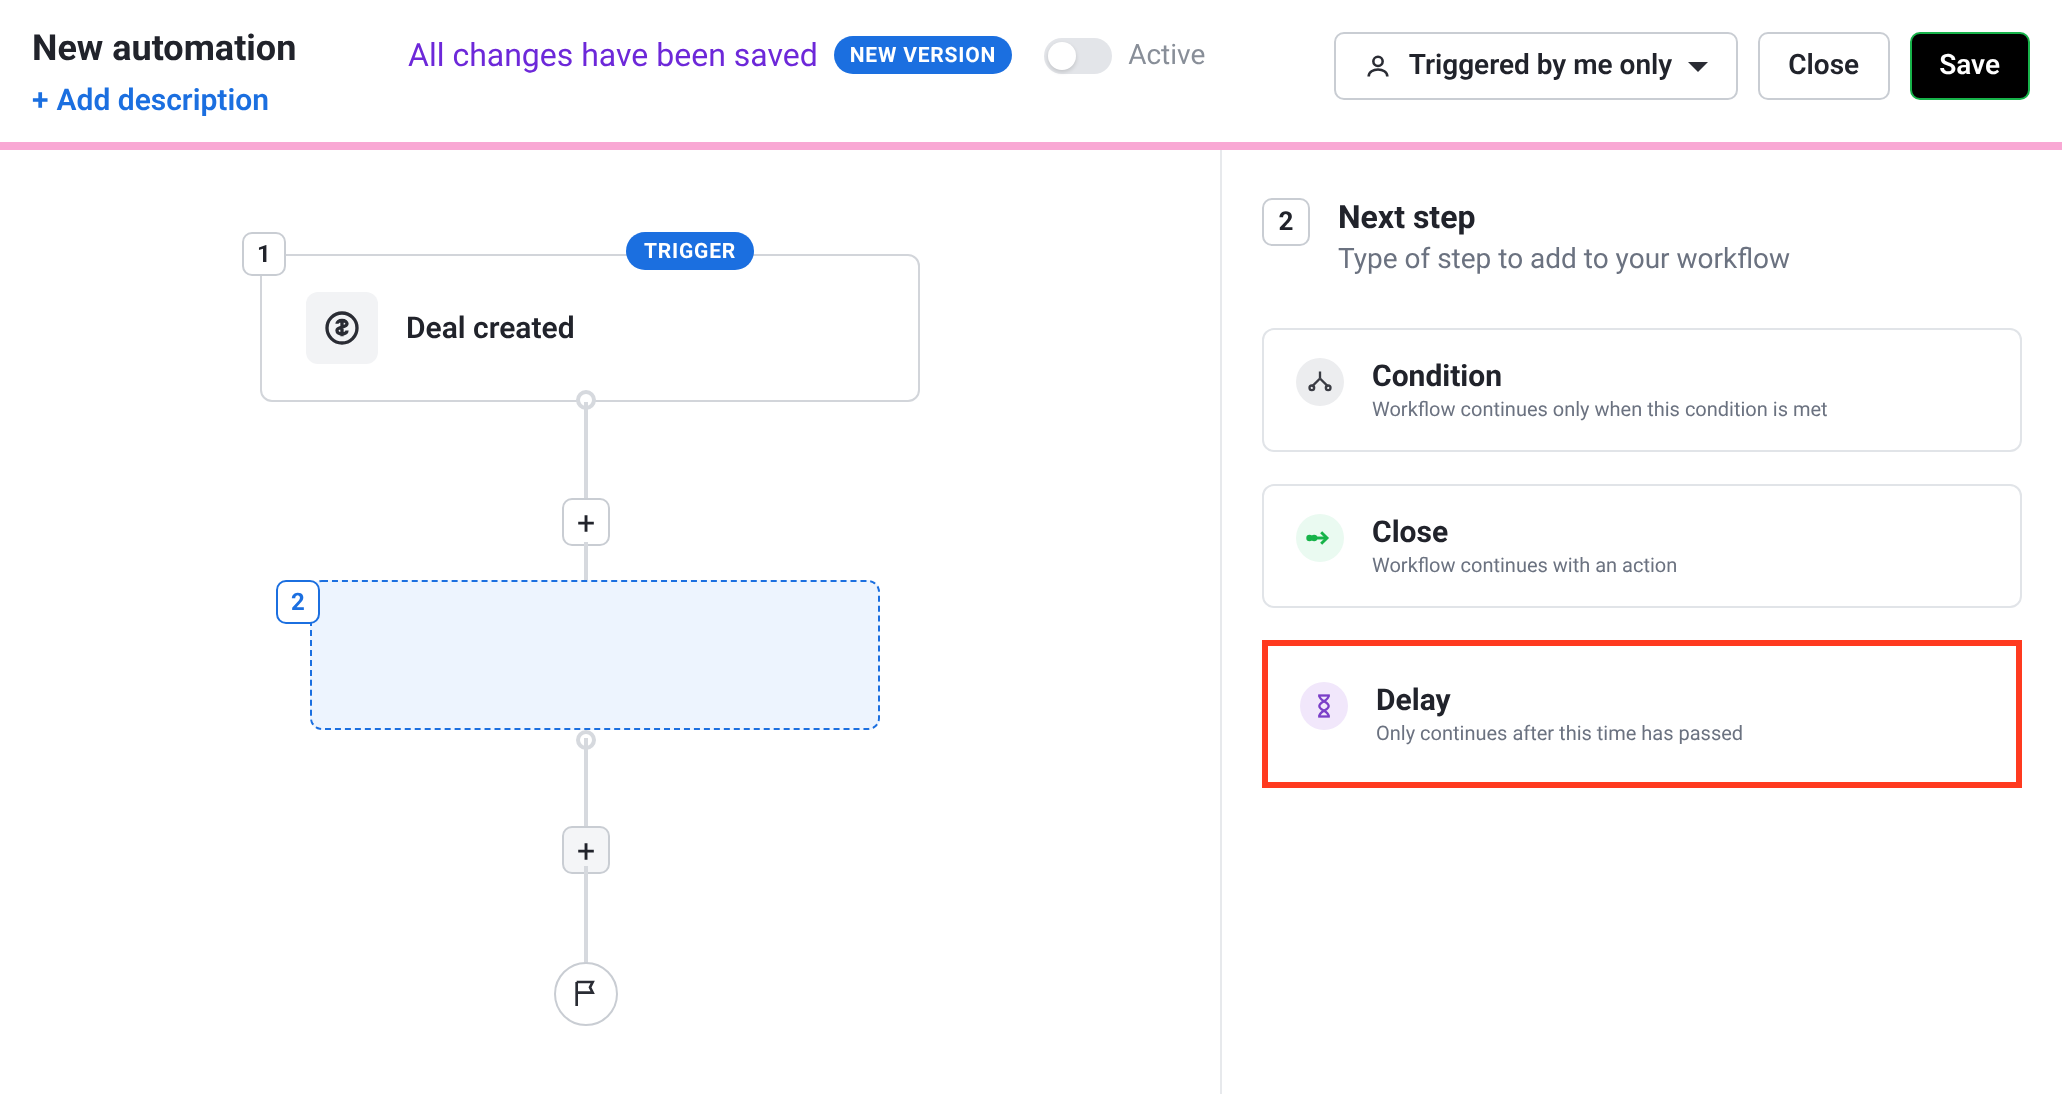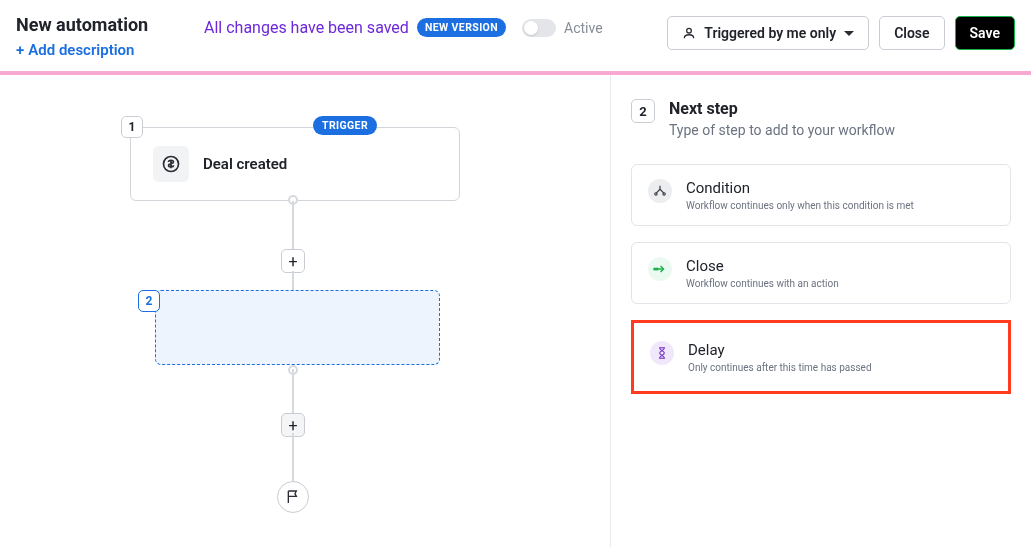--- a/index.html
+++ b/index.html
@@ -167,21 +167,21 @@
     display: flex;
     align-items: center;
     justify-content: center;
     flex-shrink: 0;
   }
   .ic-gray { background: #ecedef; }
   .ic-green { background: #eafaf1; }
   .ic-purple { background: #f1e7fb; }
   .option-title {
     font-size: 15px;
-    font-weight: 400;
+    font-weight: 700;
     margin-bottom: 3px;
   }
   .option-desc {
     font-size: 10px;
     color: #6b7280;
   }
   
   .node {
     position: absolute;
     border: 1px solid #d2d5da;

